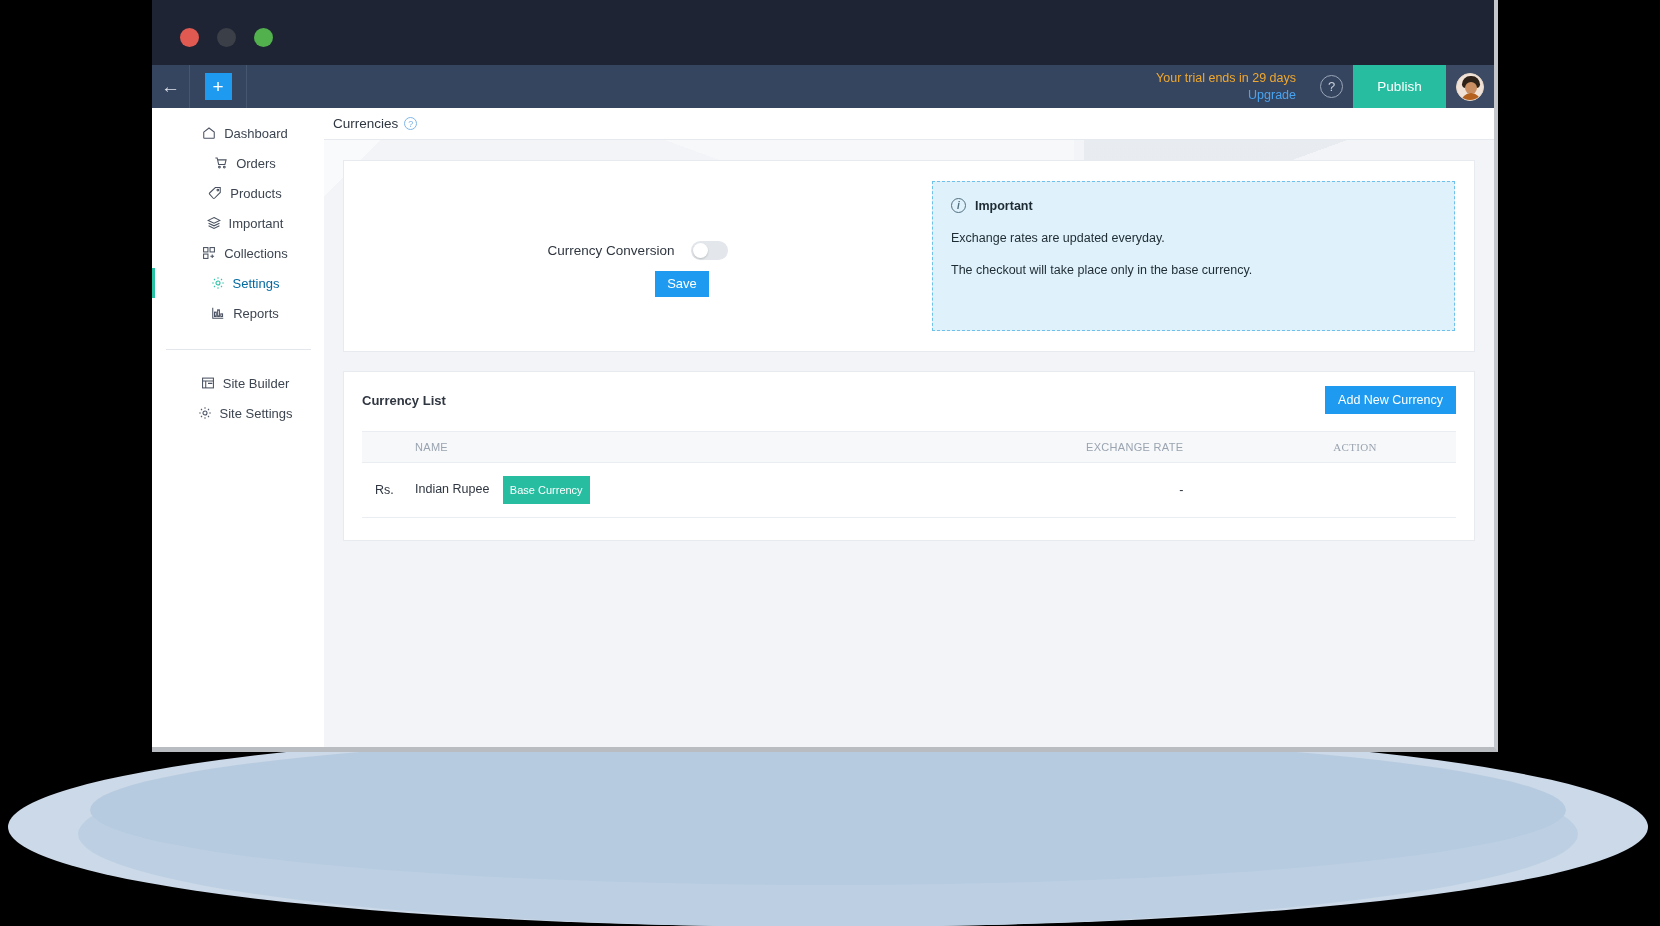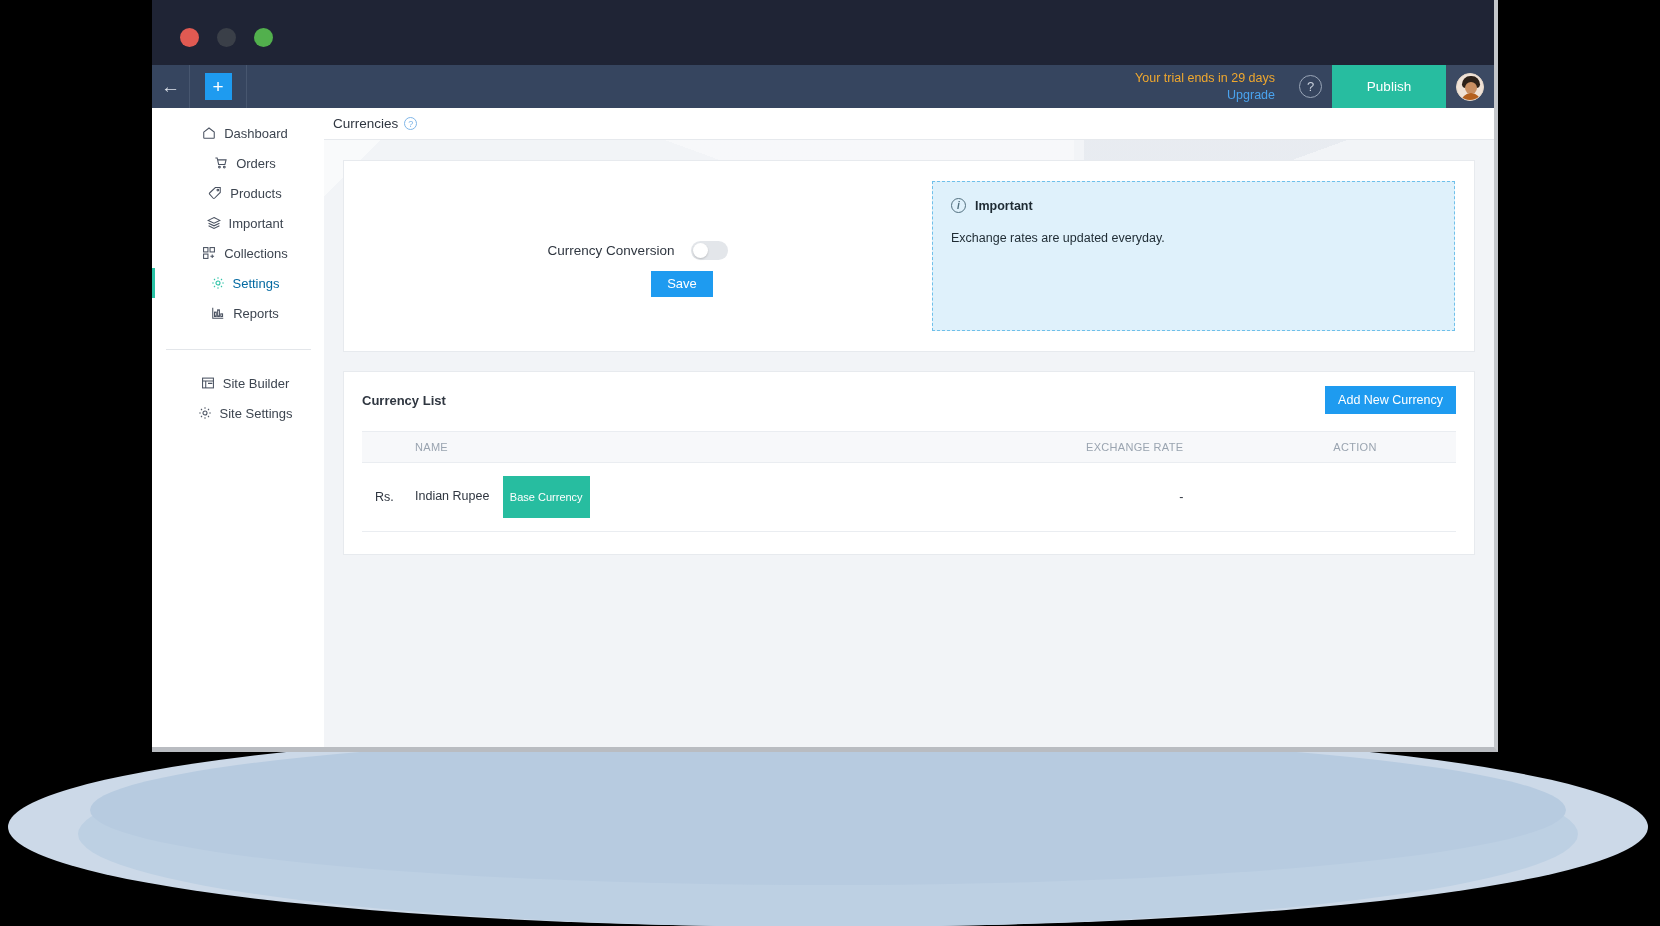--- a/index.html
+++ b/index.html
@@ -81,21 +81,21 @@
   .trial-text { color: #f0a82e; font-size: 12.5px; }
   .trial-upgrade { color: #4aa3ef; font-size: 12.5px; }
   .help-circle {
     width: 43px; display: flex; align-items: center; justify-content: center;
   }
   .help-circle .ring {
     width: 23px; height: 23px; border: 1.5px solid #9aa6b8; border-radius: 50%;
     color: #c7cfdb; font-size: 13px; display: flex; align-items: center; justify-content: center;
   }
   .publish-btn {
-    width: 114px; background: #27bda0; color: #ffffff;
+    width: 93px; background: #27bda0; color: #ffffff;
     display: flex; align-items: center; justify-content: center;
     font-size: 13.5px;
   }
   .avatar-wrap {
     width: 48px; background: #3c4a63;
     display: flex; align-items: center; justify-content: center;
   }
   .avatar {
     width: 28px; height: 28px; border-radius: 50%;
     background: #f0e2d6; position: relative; overflow: hidden;
@@ -184,21 +184,21 @@
   .toggle {
     width: 37px; height: 19px; border-radius: 10px; background: #e3e6ea;
     position: relative;
   }
   .toggle .knob {
     position: absolute; left: 2px; top: 2px; width: 15px; height: 15px;
     border-radius: 50%; background: #ffffff;
     box-shadow: 0 1px 2px rgba(0,0,0,.18);
   }
   .save-btn {
-    margin-top: 11px; margin-left: 88px; width: 62px; height: 26px;
+    margin-top: 11px; margin-left: 88px; width: 54px; height: 26px;
     background: #1e9bf0; color: #fff; font-size: 13px;
     display: flex; align-items: center; justify-content: center;
     border: none; font-family: inherit;
   }
   .info-col { flex: 1; padding: 20px 19px 20px 0; }
   .info-panel {
     border: 1.5px dashed #6fc0ea; background: #dff1fb;
     padding: 16px 18px 18px 18px; height: 100%;
   }
   .info-head {
@@ -226,24 +226,24 @@
     letter-spacing: .3px; text-align: left; padding: 9px 0;
     border-top: 1px solid #eaedf1; border-bottom: 1px solid #eaedf1; margin-left: 47px;
   }
   table.currency td {
     font-size: 12.5px; color: #2f3640; padding: 13px 0;
     border-bottom: 1px solid #eaedf1;
   }
   .col-sym { width: 53px; padding-left: 13px !important; }
   .col-name { }
   .col-rate { text-align: right !important; padding-right: 150px !important; }
-  .col-action { text-align: left; padding-right: 13px !important; }
+  .col-action { text-align: left; padding-right: 13px !important; font-family: Liberation Serif, serif; }
   .badge {
     display: inline-block; background: #27bda0; color: #fff;
-    font-size: 11px; padding: 15px 7px; margin-left: 10px;
+    font-size: 11px; padding: 8px 7px; margin-left: 10px;
     vertical-align: middle;
   }
   svg { display: block; }
 </style>
 </head>
 <body>
 
 <div class="stage">
   <div class="ellipse outer"></div>
   <div class="ellipse mid"></div>
@@ -409,20 +409,21 @@
               <button class="save-btn">Save</button>
             </div>
 
             <div class="info-col">
               <div class="info-panel">
                 <div class="info-head">
                   <span class="info-icon">i</span>
                   <span>Important</span>
                 </div>
                 <p class="info-p">Exchange rates are updated everyday.</p>
+                <p class="info-p">The checkout will take place only in the base currency.</p>
               </div>
             </div>
           </div>
 
           <div class="card list">
             <div class="list-head">
               <span class="list-title">Currency List</span>
               <button class="add-btn">Add New Currency</button>
             </div>
 

